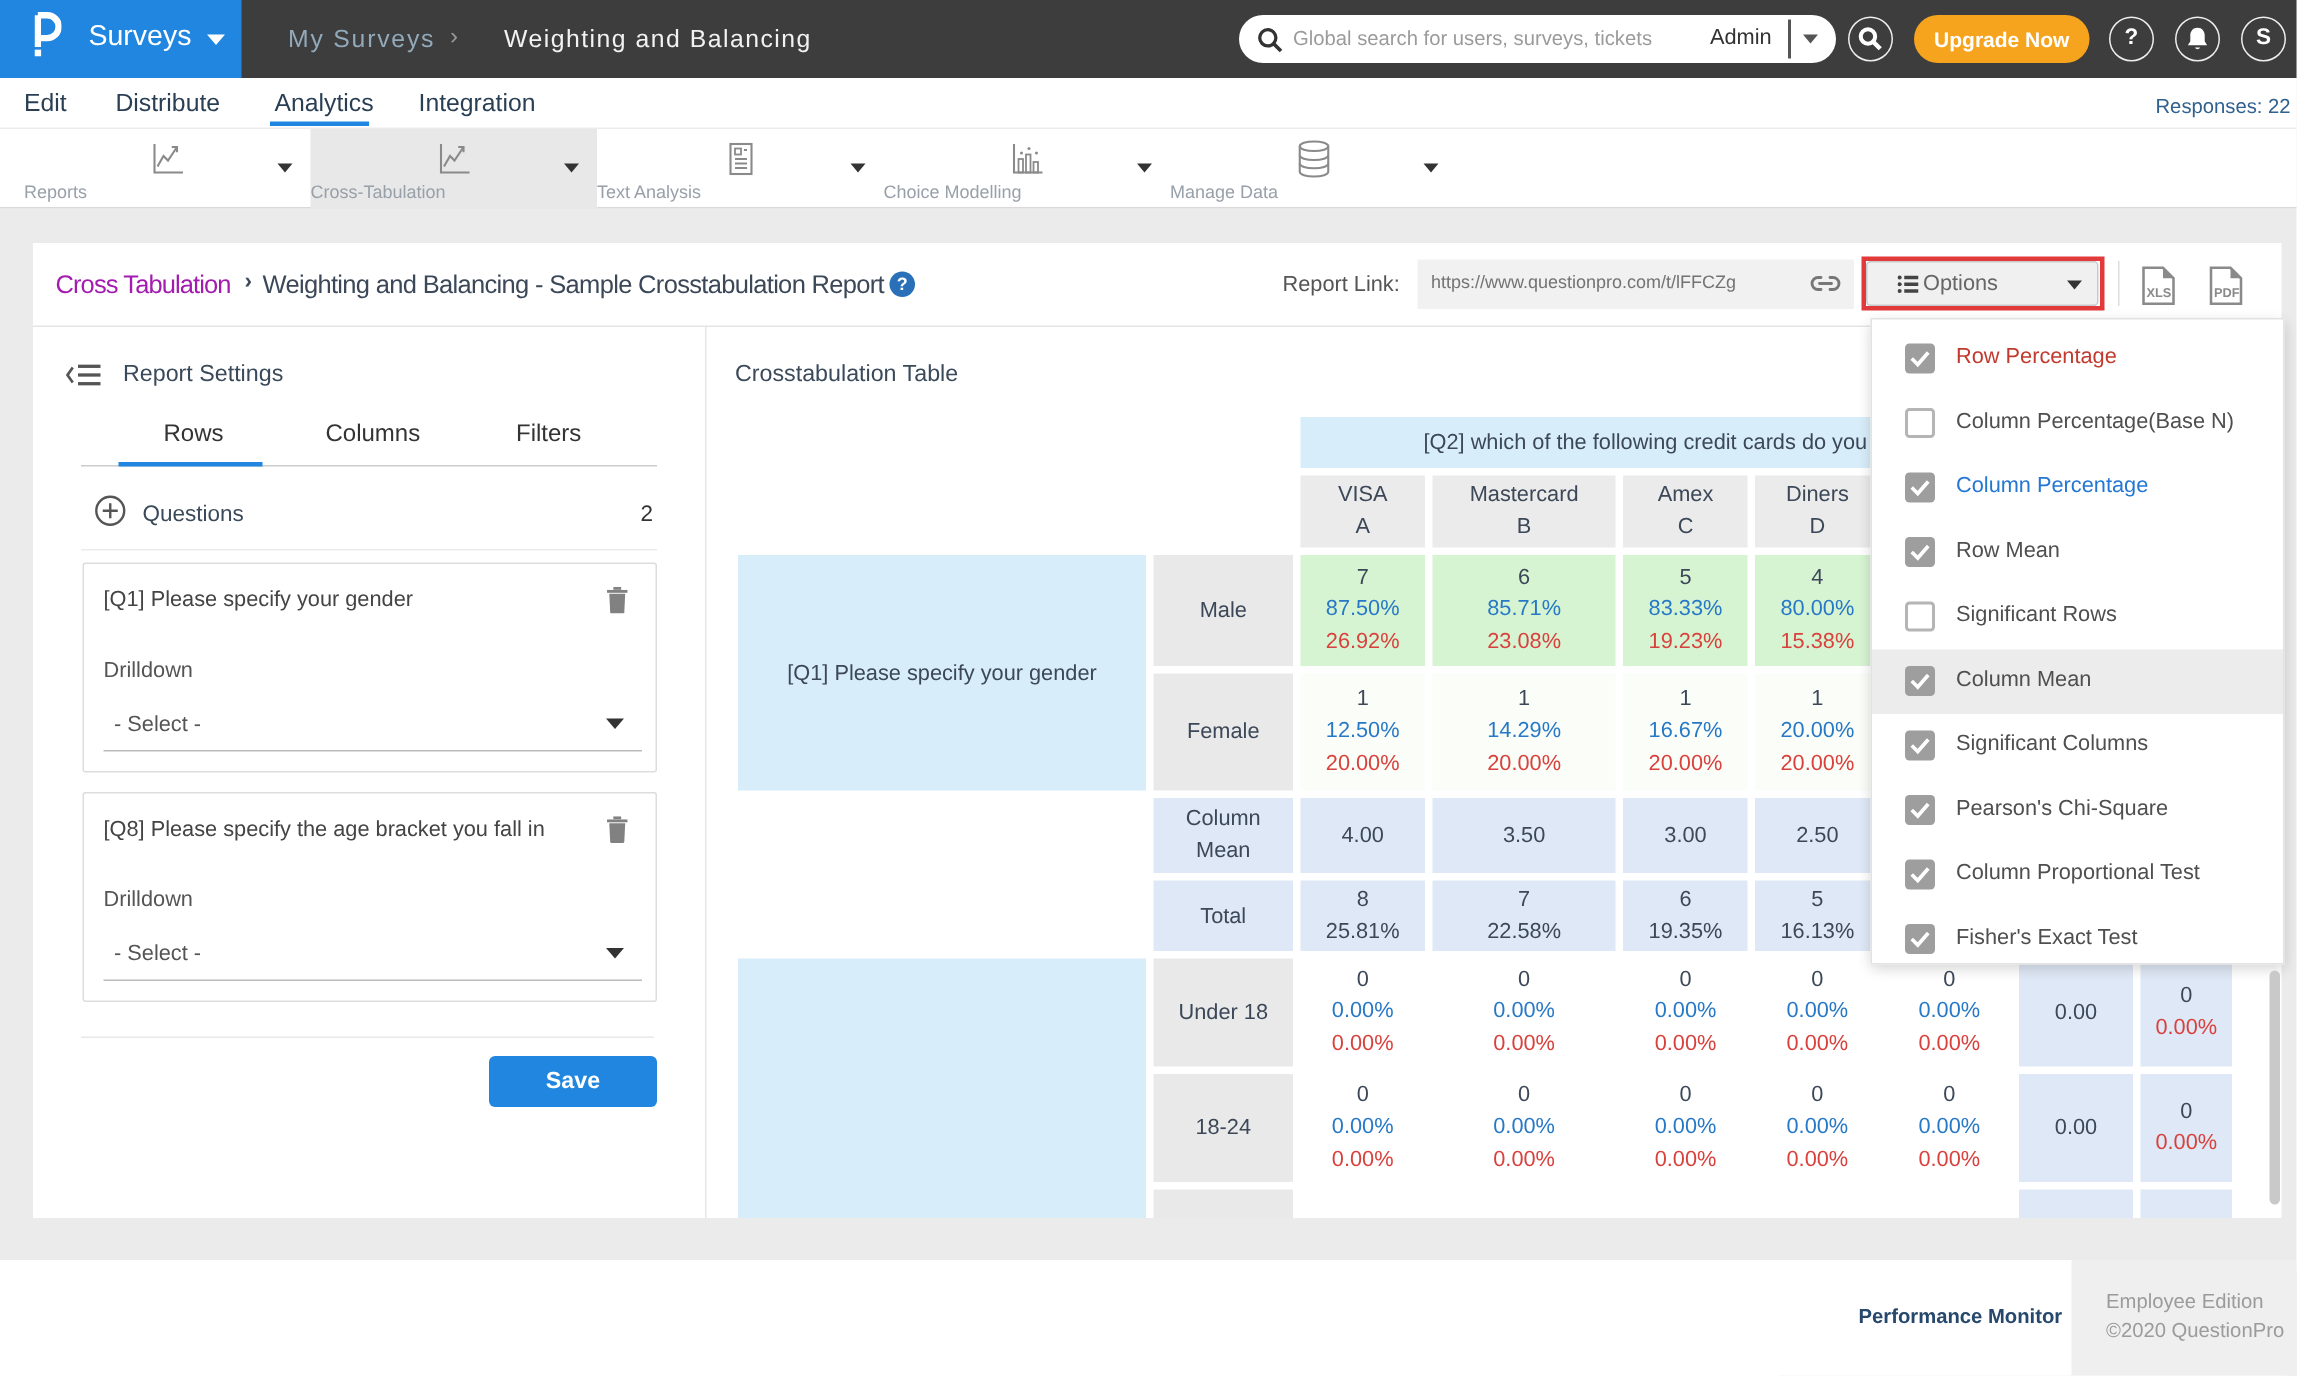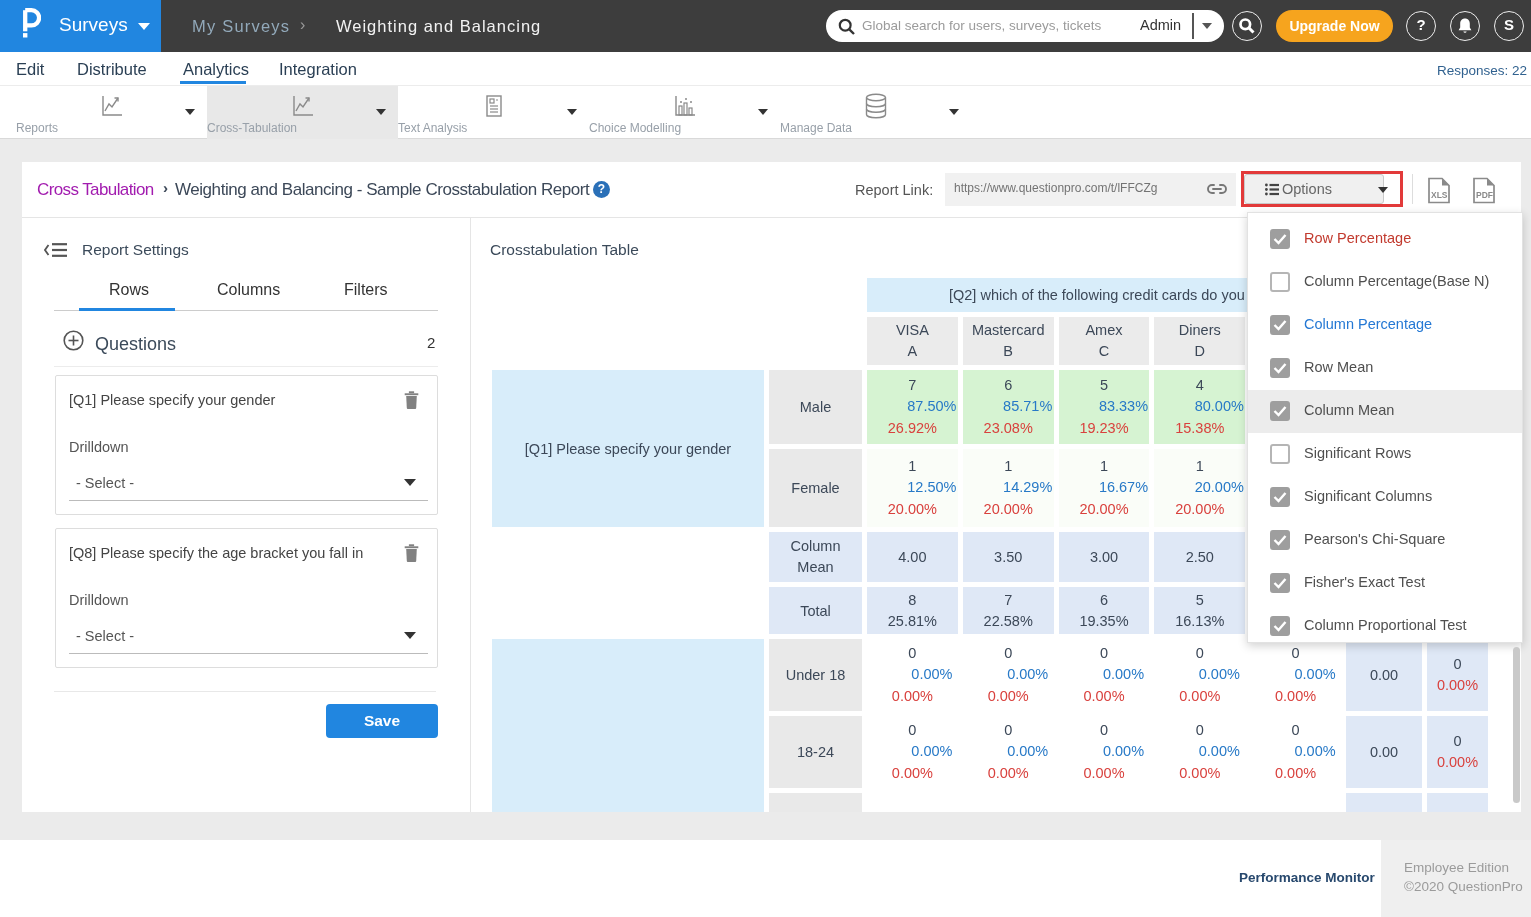--- a/index.html
+++ b/index.html
@@ -43,32 +43,32 @@
 #card { position:absolute; left:22px; top:162px; width:1499px; height:650px; background:#fff; }
 #card-header { position:absolute; left:0; top:0; width:1499px; height:56px; border-bottom:1px solid #e5e5e5; }
 #crosstab-link { position:absolute; left:15px; top:18px; color:#a21caf; font-size:17px; letter-spacing:-0.6px; }
 #ch-chev { position:absolute; left:141px; top:17px; color:#3c4858; font-size:15px; font-weight:bold; }
 #ch-title { position:absolute; left:153px; top:18px; color:#3c4858; font-size:17px; letter-spacing:-0.45px; }
 #qmark { position:absolute; left:571px; top:19px; width:17px; height:17px; background:#2a70b8; border-radius:50%; color:#fff; font-size:12px; font-weight:bold; text-align:center; line-height:17px; }
 #rl-label { position:absolute; left:833px; top:20px; color:#555; font-size:14.5px; }
 #rl-box { position:absolute; left:923px; top:11px; width:291px; height:33px; background:#f1f1f1; }
 #rl-box .url { position:absolute; left:9px; top:8px; color:#737373; font-size:12px; }
 #opt-red { position:absolute; left:1219px; top:9px; width:162px; height:36px; border:3px solid #e23a3a; }
-#opt-btn { position:absolute; left:1222px; top:12px; width:140px; height:30px; background:#f0f0f0; border:1px solid #c9c9c9; border-radius:3px; }
+#opt-btn { position:absolute; left:1222px; top:12px; width:155px; height:30px; background:#f0f0f0; border:1px solid #c9c9c9; border-radius:3px; }
 #opt-btn .txt { position:absolute; left:37px; top:6px; color:#666; font-size:14.5px; }
 #opt-btn .ocaret { position:absolute; left:133px; top:12px; width:0; height:0; border-left:5.5px solid transparent; border-right:5.5px solid transparent; border-top:6.5px solid #333; }
 #hdr-div { position:absolute; left:1390px; top:12px; width:1px; height:30px; background:#ddd; }
 
 
 #vdiv { position:absolute; left:448px; top:56px; width:1px; height:594px; background:#e5e5e5; }
 #rs-title { position:absolute; left:60px; top:79px; color:#3b4a5a; font-size:15.5px; }
 .tab { position:absolute; top:119px; color:#333; font-size:16px; }
 #tab-line { position:absolute; left:32px; top:148px; width:384px; height:1px; background:#ccc; }
 #tab-active { position:absolute; left:57px; top:146px; width:96px; height:3px; background:#2186e0; }
-#q-label { position:absolute; left:73px; top:172px; color:#3b4a5a; font-size:18px; }
+#q-label { position:absolute; left:73px; top:172px; color:#3b4a5a; font-size:15px; }
 #q-count { position:absolute; left:405px; top:172px; color:#333; font-size:15px; }
 #q-div { position:absolute; left:32px; top:204px; width:384px; height:1px; background:#ececec; }
 .qcard { position:absolute; left:33px; width:383px; height:140px; border:1px solid #ddd; border-radius:2px; background:#fff; }
 .qcard .qt { position:absolute; left:13px; top:16px; color:#444; font-size:14.5px; }
 .qcard .trash { position:absolute; left:348px; top:15px; }
 .qcard .dd { position:absolute; left:13px; top:63px; color:#555; font-size:14.5px; }
 .qcard .sel { position:absolute; left:20px; top:99px; color:#555; font-size:14.5px; }
 .qcard .selline { position:absolute; left:13px; top:124px; width:359px; height:1px; background:#bbb; }
 .qcard .scaret { position:absolute; left:348px; top:103px; width:0; height:0; border-left:6px solid transparent; border-right:6px solid transparent; border-top:7px solid #333; }
 #hr2 { position:absolute; left:32px; top:529px; width:382px; height:1px; background:#e8e8e8; }
@@ -80,21 +80,21 @@
 #xtab { position:absolute; left:16px; top:54px; border-collapse:separate; border-spacing:5px; }
 #xtab td { font-size:14.5px; color:#3c4858; text-align:center; vertical-align:middle; padding:0; }
 td.banner { background:#d8edfa; }
 td.qcell { background:#d8edfa; }
 td.hcell { background:#ebebeb; line-height:21px; }
 td.rlabel { background:#e9e9e9; }
 td.green { background:#d6f3d2; }
 td.palegreen { background:#fafdf8; }
 td.blue { background:#dfe8f6; }
 td.white { background:#fff; }
-.pb { color:#2779c7;padding-left:39px; }
+.pb { color:#2779c7; }
 .pr { color:#d9413d; }
 .l3 { line-height:21.5px; }
 .l2 { line-height:21px; }
 
 
 #dropdown { position:absolute; left:1247px; top:212px; width:276px; height:431px; background:#fff; border:1px solid #e2e2e2; box-shadow:0 3px 9px rgba(0,0,0,0.18); z-index:50; padding-top:5px; overflow:hidden; }
 .ditem { position:relative; height:43px; }
 .ditem.hl { background:#ececec; }
 .cb { position:absolute; left:22px; top:11px; width:20px; height:20px; border-radius:3px; }
 .cb.on { background:#9e9e9e; }
@@ -428,53 +428,53 @@
             <polyline points="4.5,10 8.5,14 15.5,6" fill="none" stroke="#fff" stroke-width="2.4"></polyline>
           </svg></span>
         <span class="dtext blu">Column Percentage</span>
       </div>
   <div class="ditem">
         <span class="cb on"><svg width="20" height="20" viewBox="0 0 20 20">
             <polyline points="4.5,10 8.5,14 15.5,6" fill="none" stroke="#fff" stroke-width="2.4"></polyline>
           </svg></span>
         <span class="dtext">Row Mean</span>
       </div>
-  <div class="ditem hl">
-        <span class="cb on"><svg width="20" height="20" viewBox="0 0 20 20">
-            <polyline points="4.5,10 8.5,14 15.5,6" fill="none" stroke="#fff" stroke-width="2.4"></polyline>
-          </svg></span>
-        <span class="dtext">Column Mean</span>
-      </div>
   <div class="ditem">
         <span class="cb off"></span>
         <span class="dtext">Significant Rows</span>
       </div>
+  <div class="ditem hl">
+        <span class="cb on"><svg width="20" height="20" viewBox="0 0 20 20">
+            <polyline points="4.5,10 8.5,14 15.5,6" fill="none" stroke="#fff" stroke-width="2.4"></polyline>
+          </svg></span>
+        <span class="dtext">Column Mean</span>
+      </div>
   <div class="ditem">
         <span class="cb on"><svg width="20" height="20" viewBox="0 0 20 20">
             <polyline points="4.5,10 8.5,14 15.5,6" fill="none" stroke="#fff" stroke-width="2.4"></polyline>
           </svg></span>
         <span class="dtext">Significant Columns</span>
       </div>
   <div class="ditem">
         <span class="cb on"><svg width="20" height="20" viewBox="0 0 20 20">
             <polyline points="4.5,10 8.5,14 15.5,6" fill="none" stroke="#fff" stroke-width="2.4"></polyline>
           </svg></span>
         <span class="dtext">Pearson's Chi-Square</span>
       </div>
   <div class="ditem">
         <span class="cb on"><svg width="20" height="20" viewBox="0 0 20 20">
             <polyline points="4.5,10 8.5,14 15.5,6" fill="none" stroke="#fff" stroke-width="2.4"></polyline>
           </svg></span>
+        <span class="dtext">Column Proportional Test</span>
+      </div>
+  <div class="ditem">
+        <span class="cb on"><svg width="20" height="20" viewBox="0 0 20 20">
+            <polyline points="4.5,10 8.5,14 15.5,6" fill="none" stroke="#fff" stroke-width="2.4"></polyline>
+          </svg></span>
         <span class="dtext">Fisher's Exact Test</span>
-      </div>
-  <div class="ditem">
-        <span class="cb on"><svg width="20" height="20" viewBox="0 0 20 20">
-            <polyline points="4.5,10 8.5,14 15.5,6" fill="none" stroke="#fff" stroke-width="2.4"></polyline>
-          </svg></span>
-        <span class="dtext">Column Proportional Test</span>
       </div>
 </div>
 
 <div id="sb"></div>
 
 <div id="footer">
   <span id="pm">Performance Monitor</span>
   <div id="f-box">
     <div class="t1">Employee Edition</div>
     <div class="t2">©2020 QuestionPro</div>

